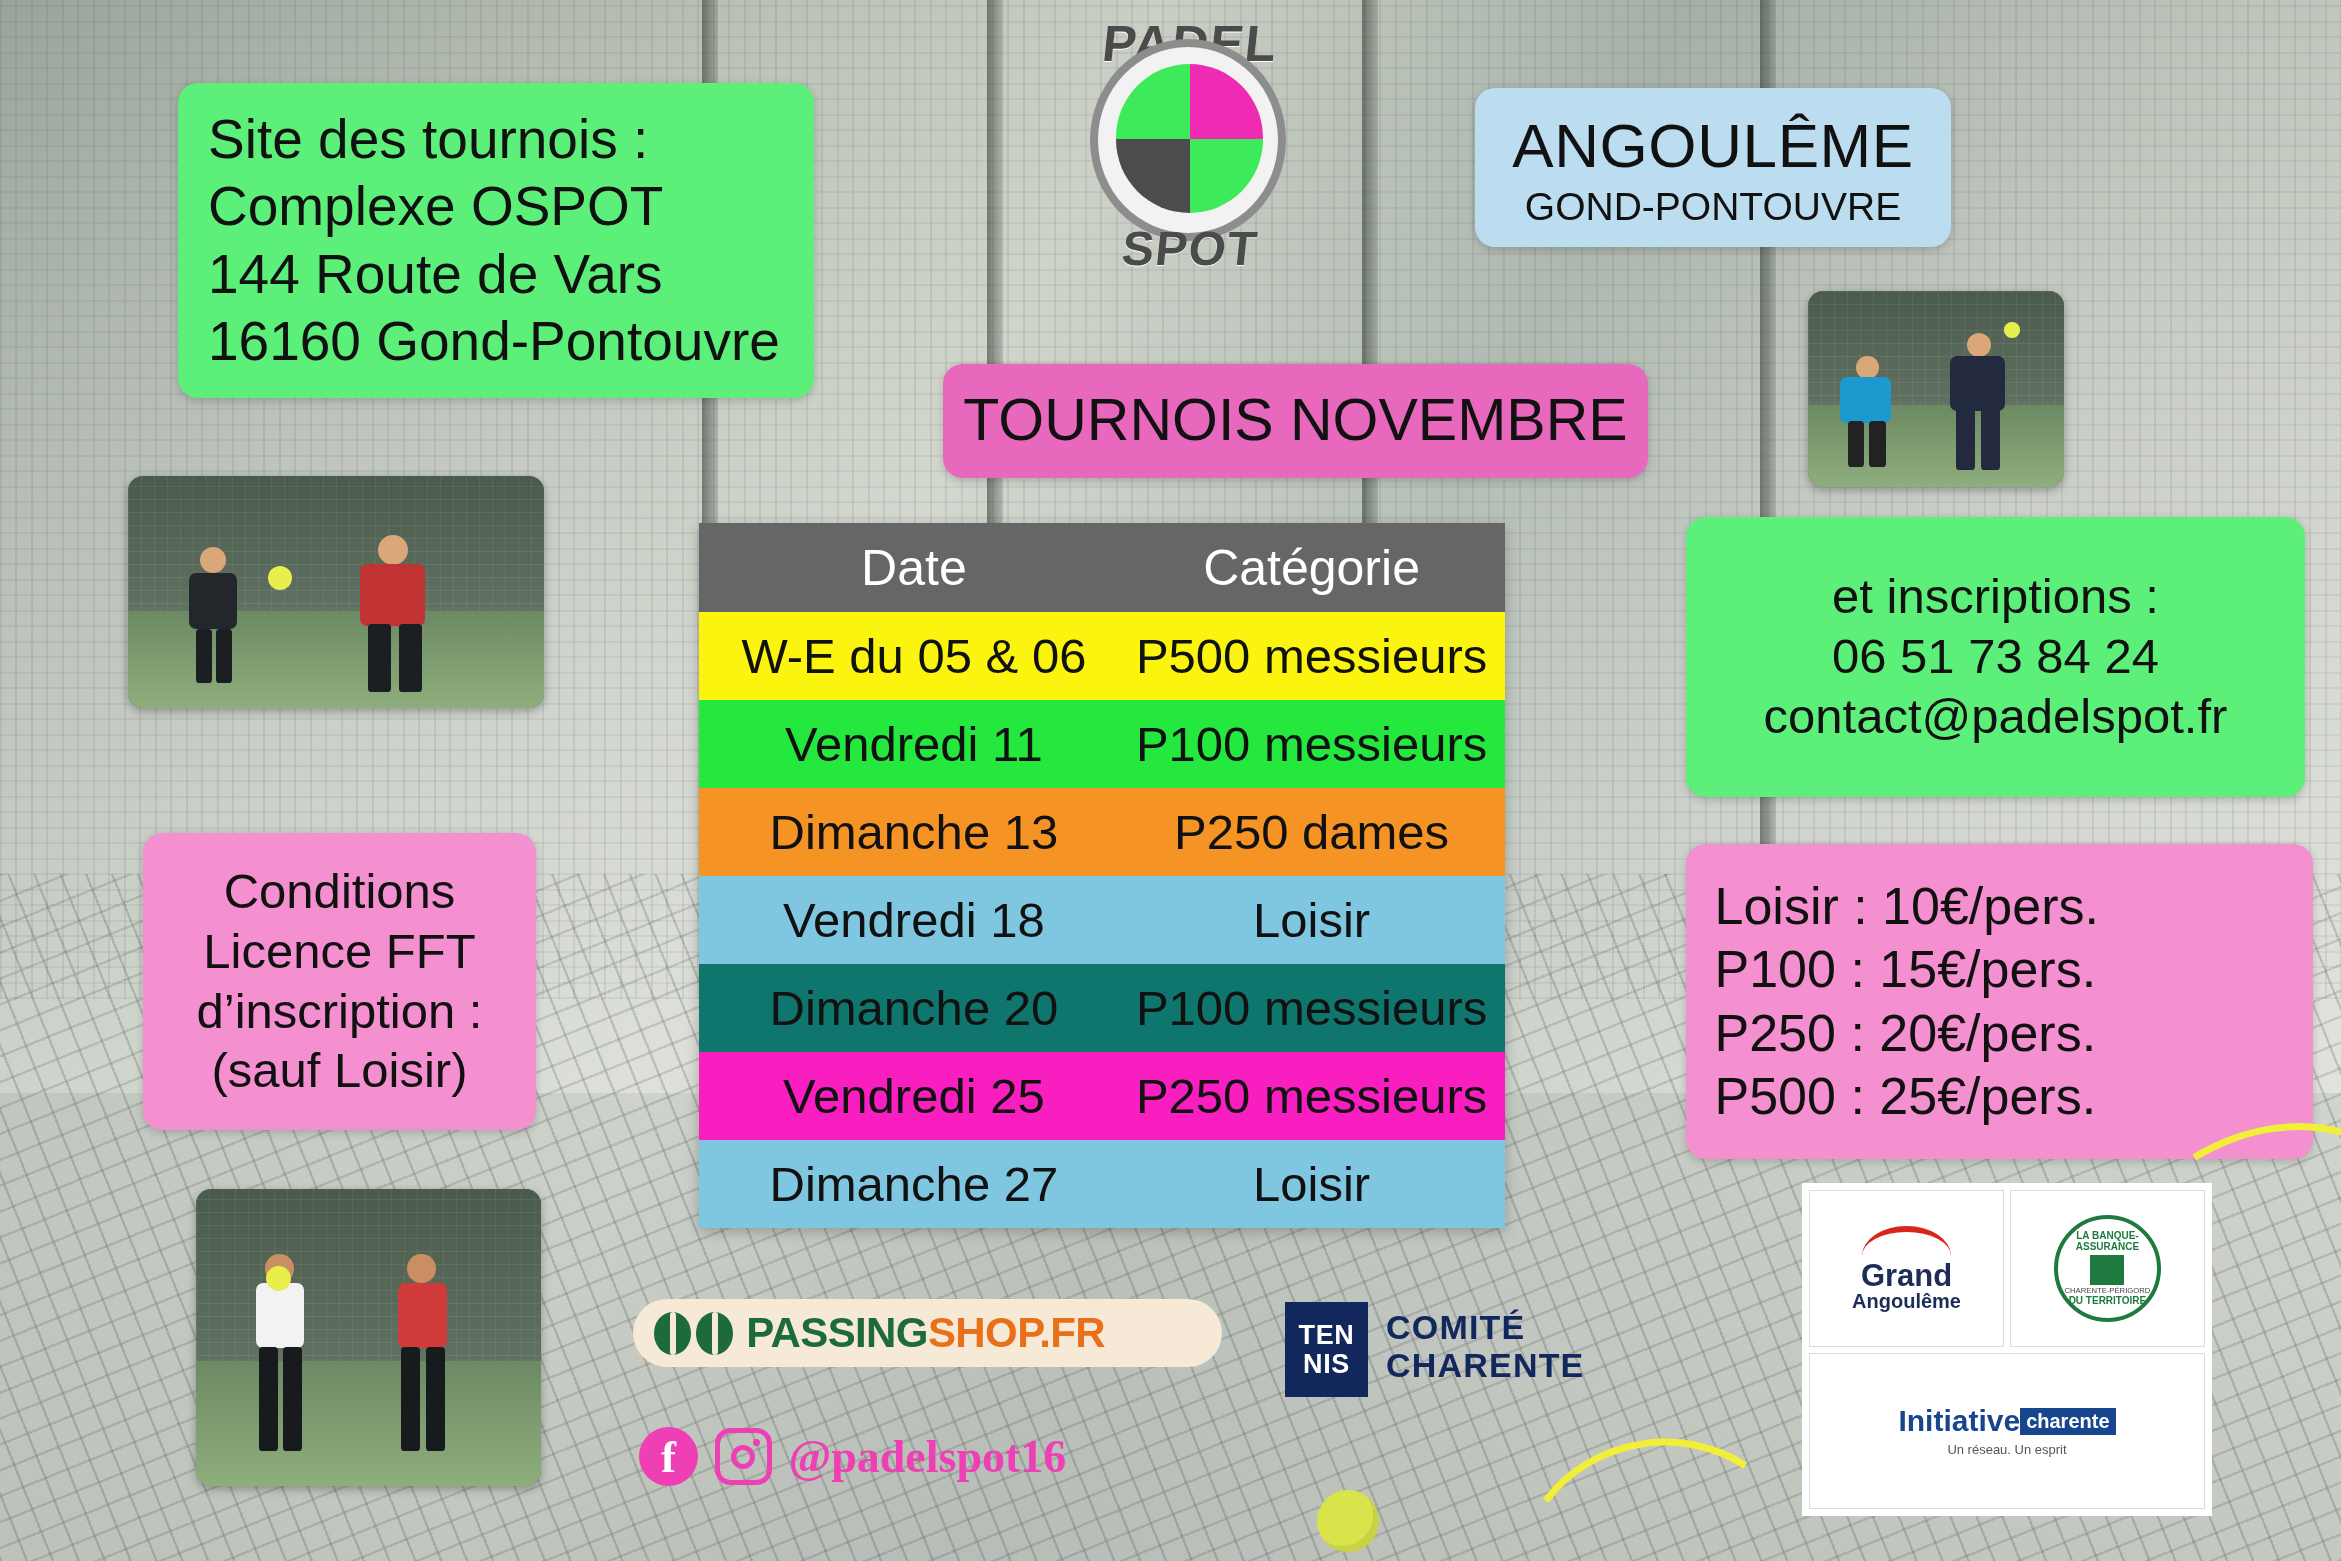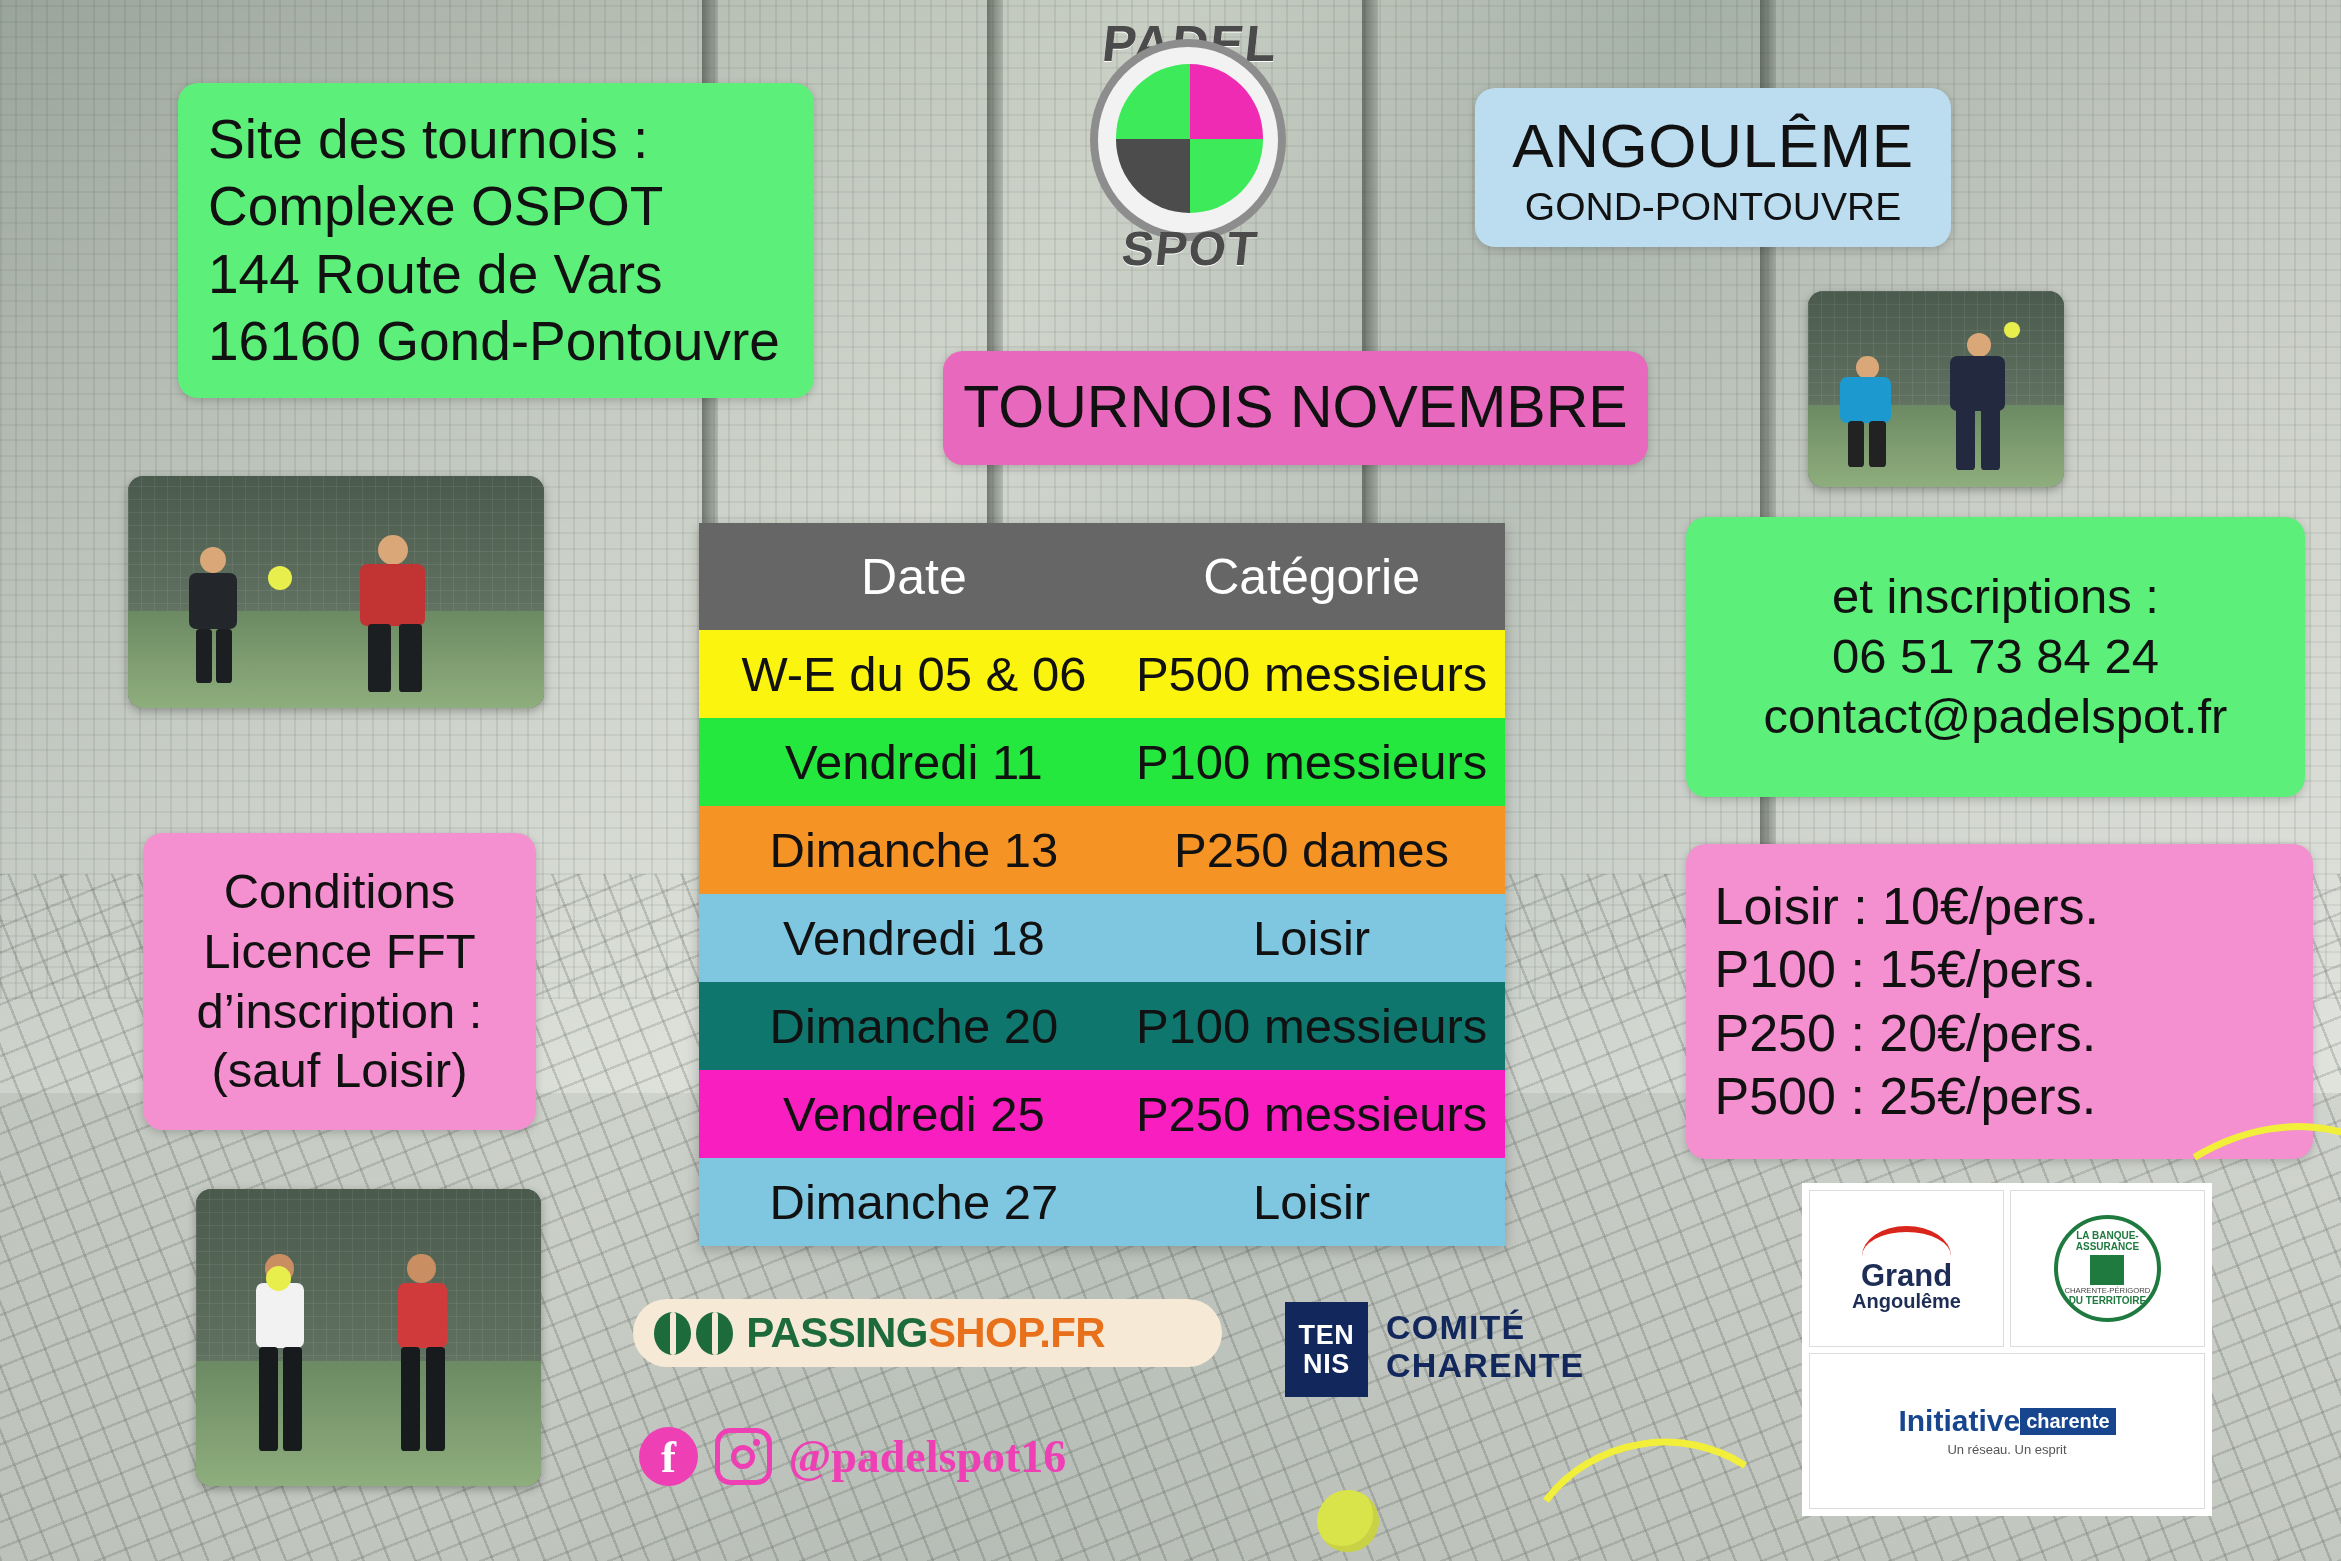--- a/index.html
+++ b/index.html
@@ -83,21 +83,21 @@
   #site-panel .line { text-align: left; }
 
   #city-panel {
     left: 1475px; top: 88px; width: 476px; height: 159px;
     padding-top: 3.6px;
   }
   #city-panel .city { font-size: 62px; letter-spacing: 0.6px; }
   #city-panel .town { font-size: 39px; }
 
   #title-panel {
-    left: 943px; top: 351px; width: 705px; height: 114px;
+    left: 943px; top: 364px; width: 705px; height: 114px;
     font-size: 59px;
   }
 
   #info-panel {
     left: 1686px; top: 517px; width: 619px; height: 280px;
     font-size: 49px;
   }
 
   #prices-panel {
     left: 1686px; top: 844px; width: 627px; height: 315px;
@@ -121,21 +121,21 @@
   #schedule .row {
     display: flex;
     height: 88px;
     align-items: center;
     font-size: 49px;
     color: #111;
   }
   #schedule .row.head {
     background: #666666;
     color: #ffffff;
-    height: 107px;
+    height: 89px;
     font-size: 50px;
     justify-content: center;
   }
   #schedule .c-date {
     width: 52%;
     text-align: center;
     padding-left: 10.7px;
     box-sizing: border-box;
   }
   #schedule .c-cat {

